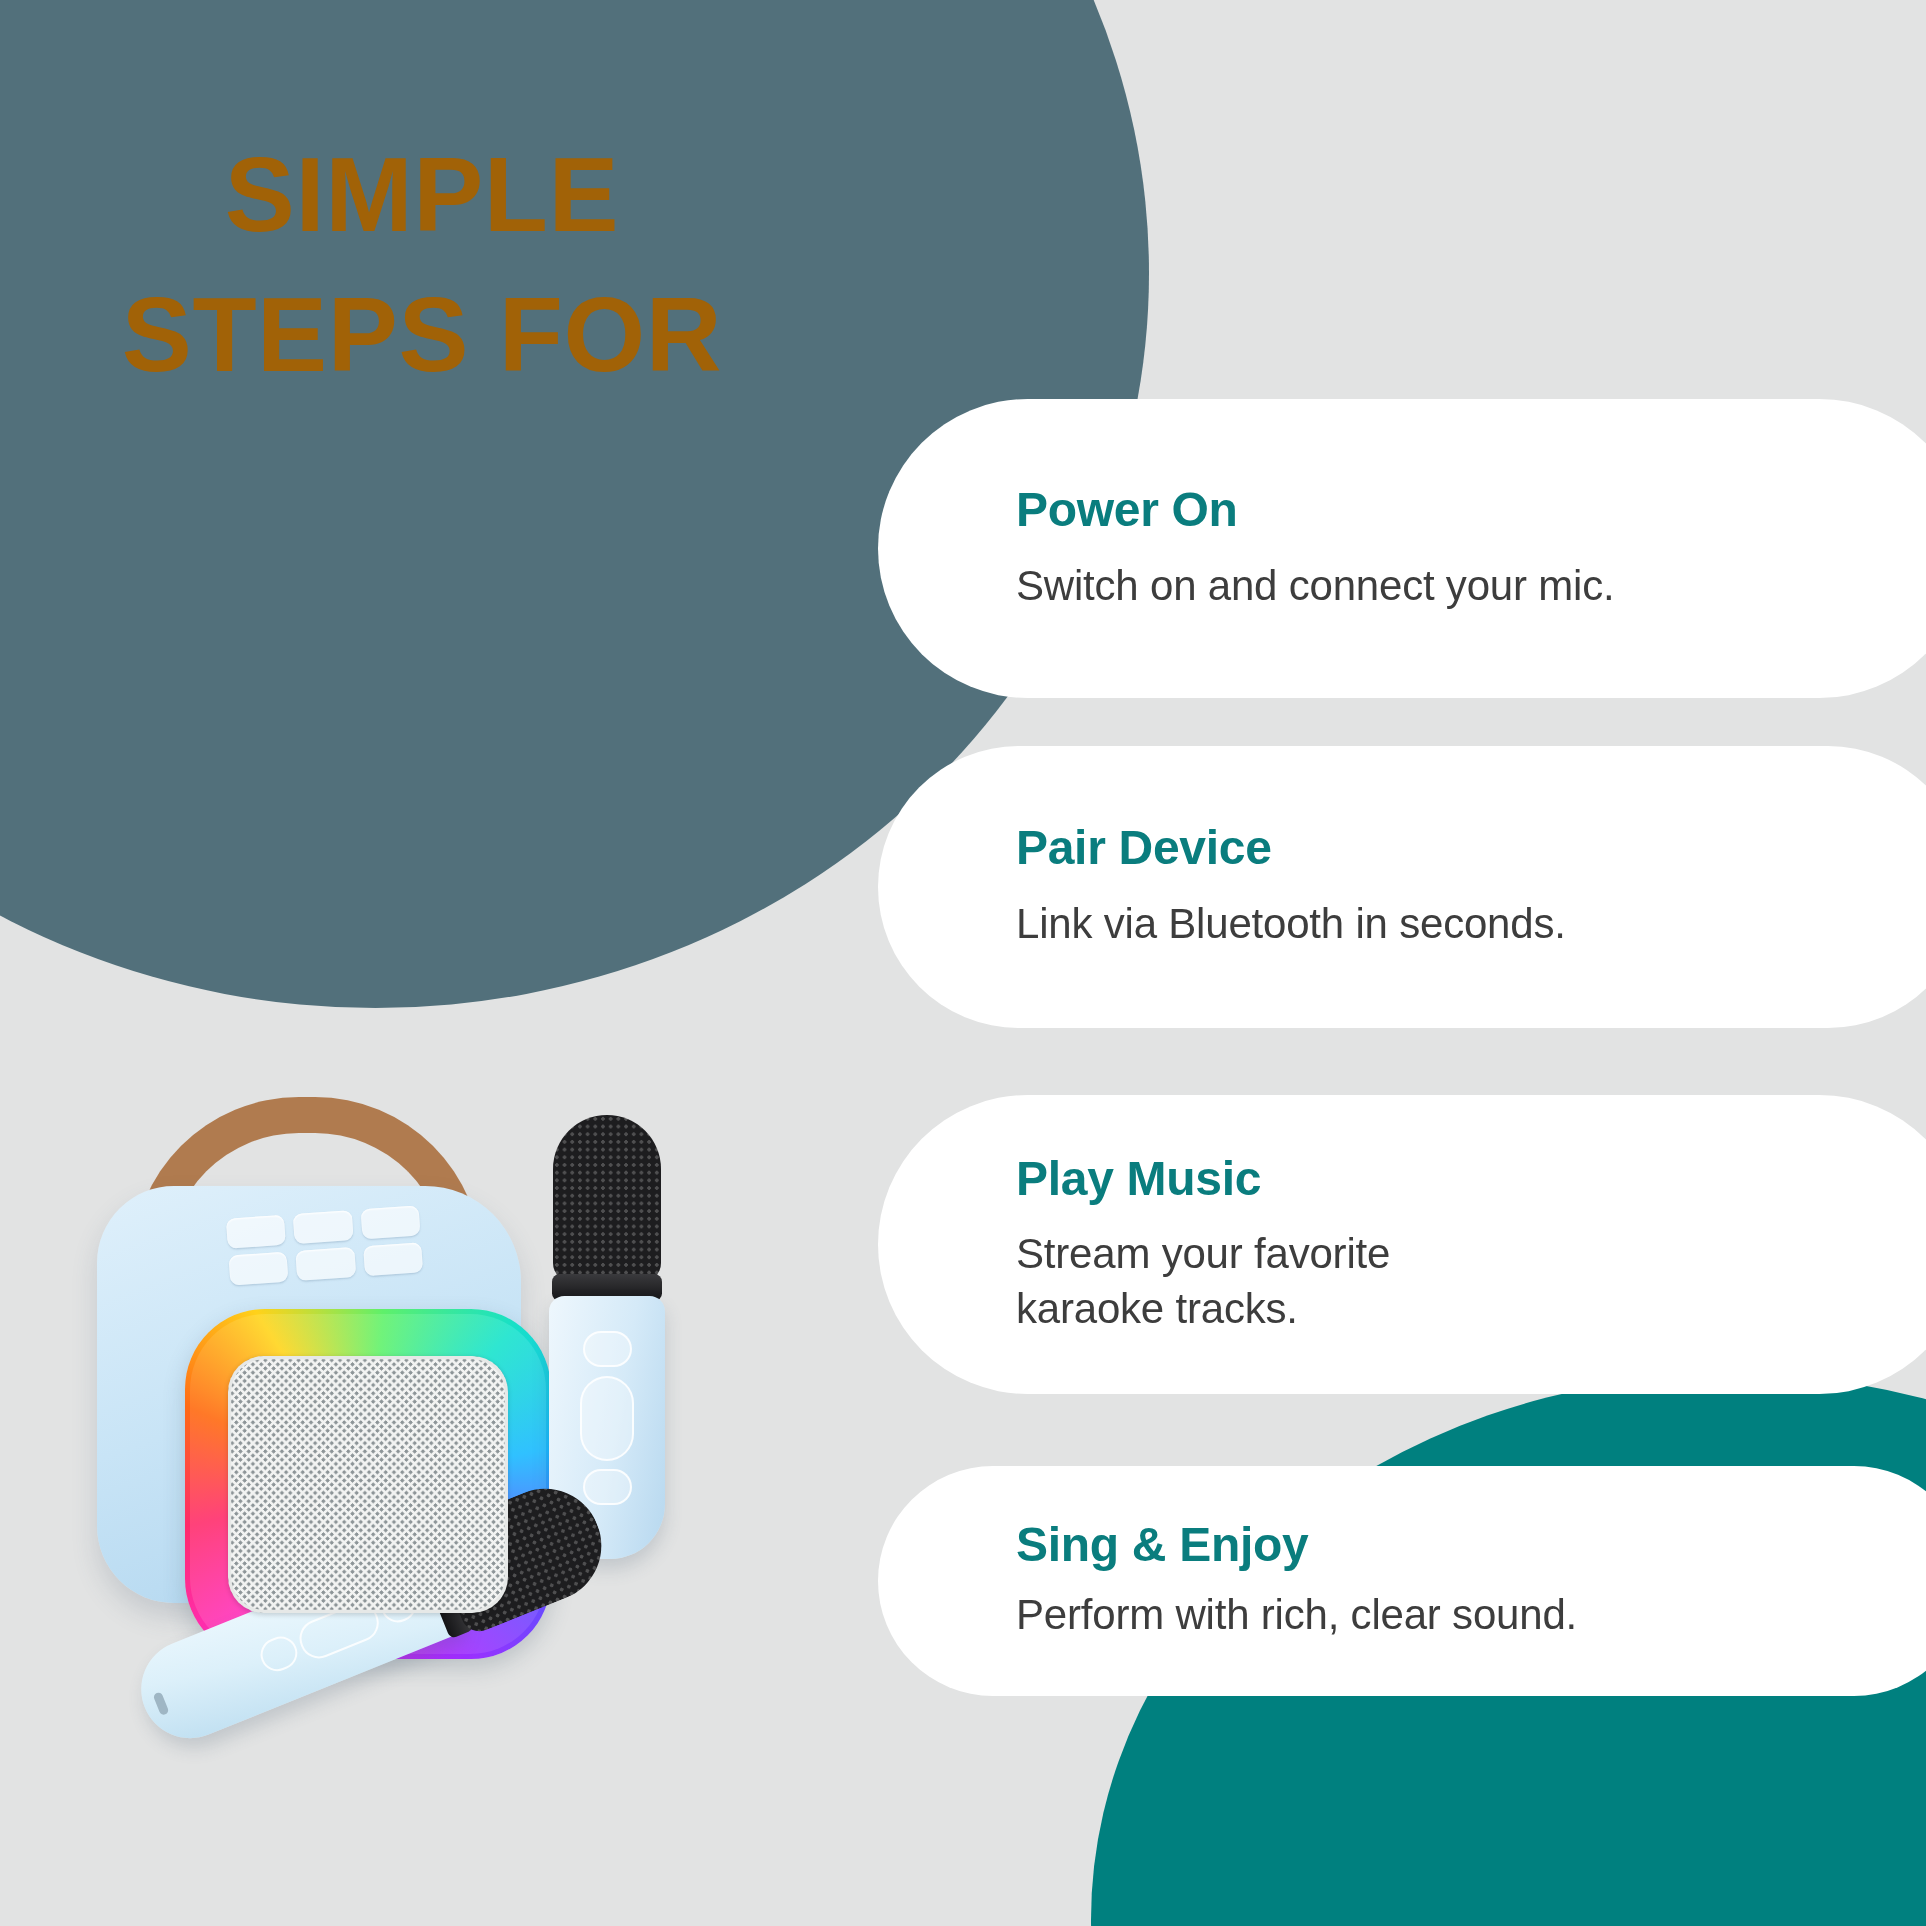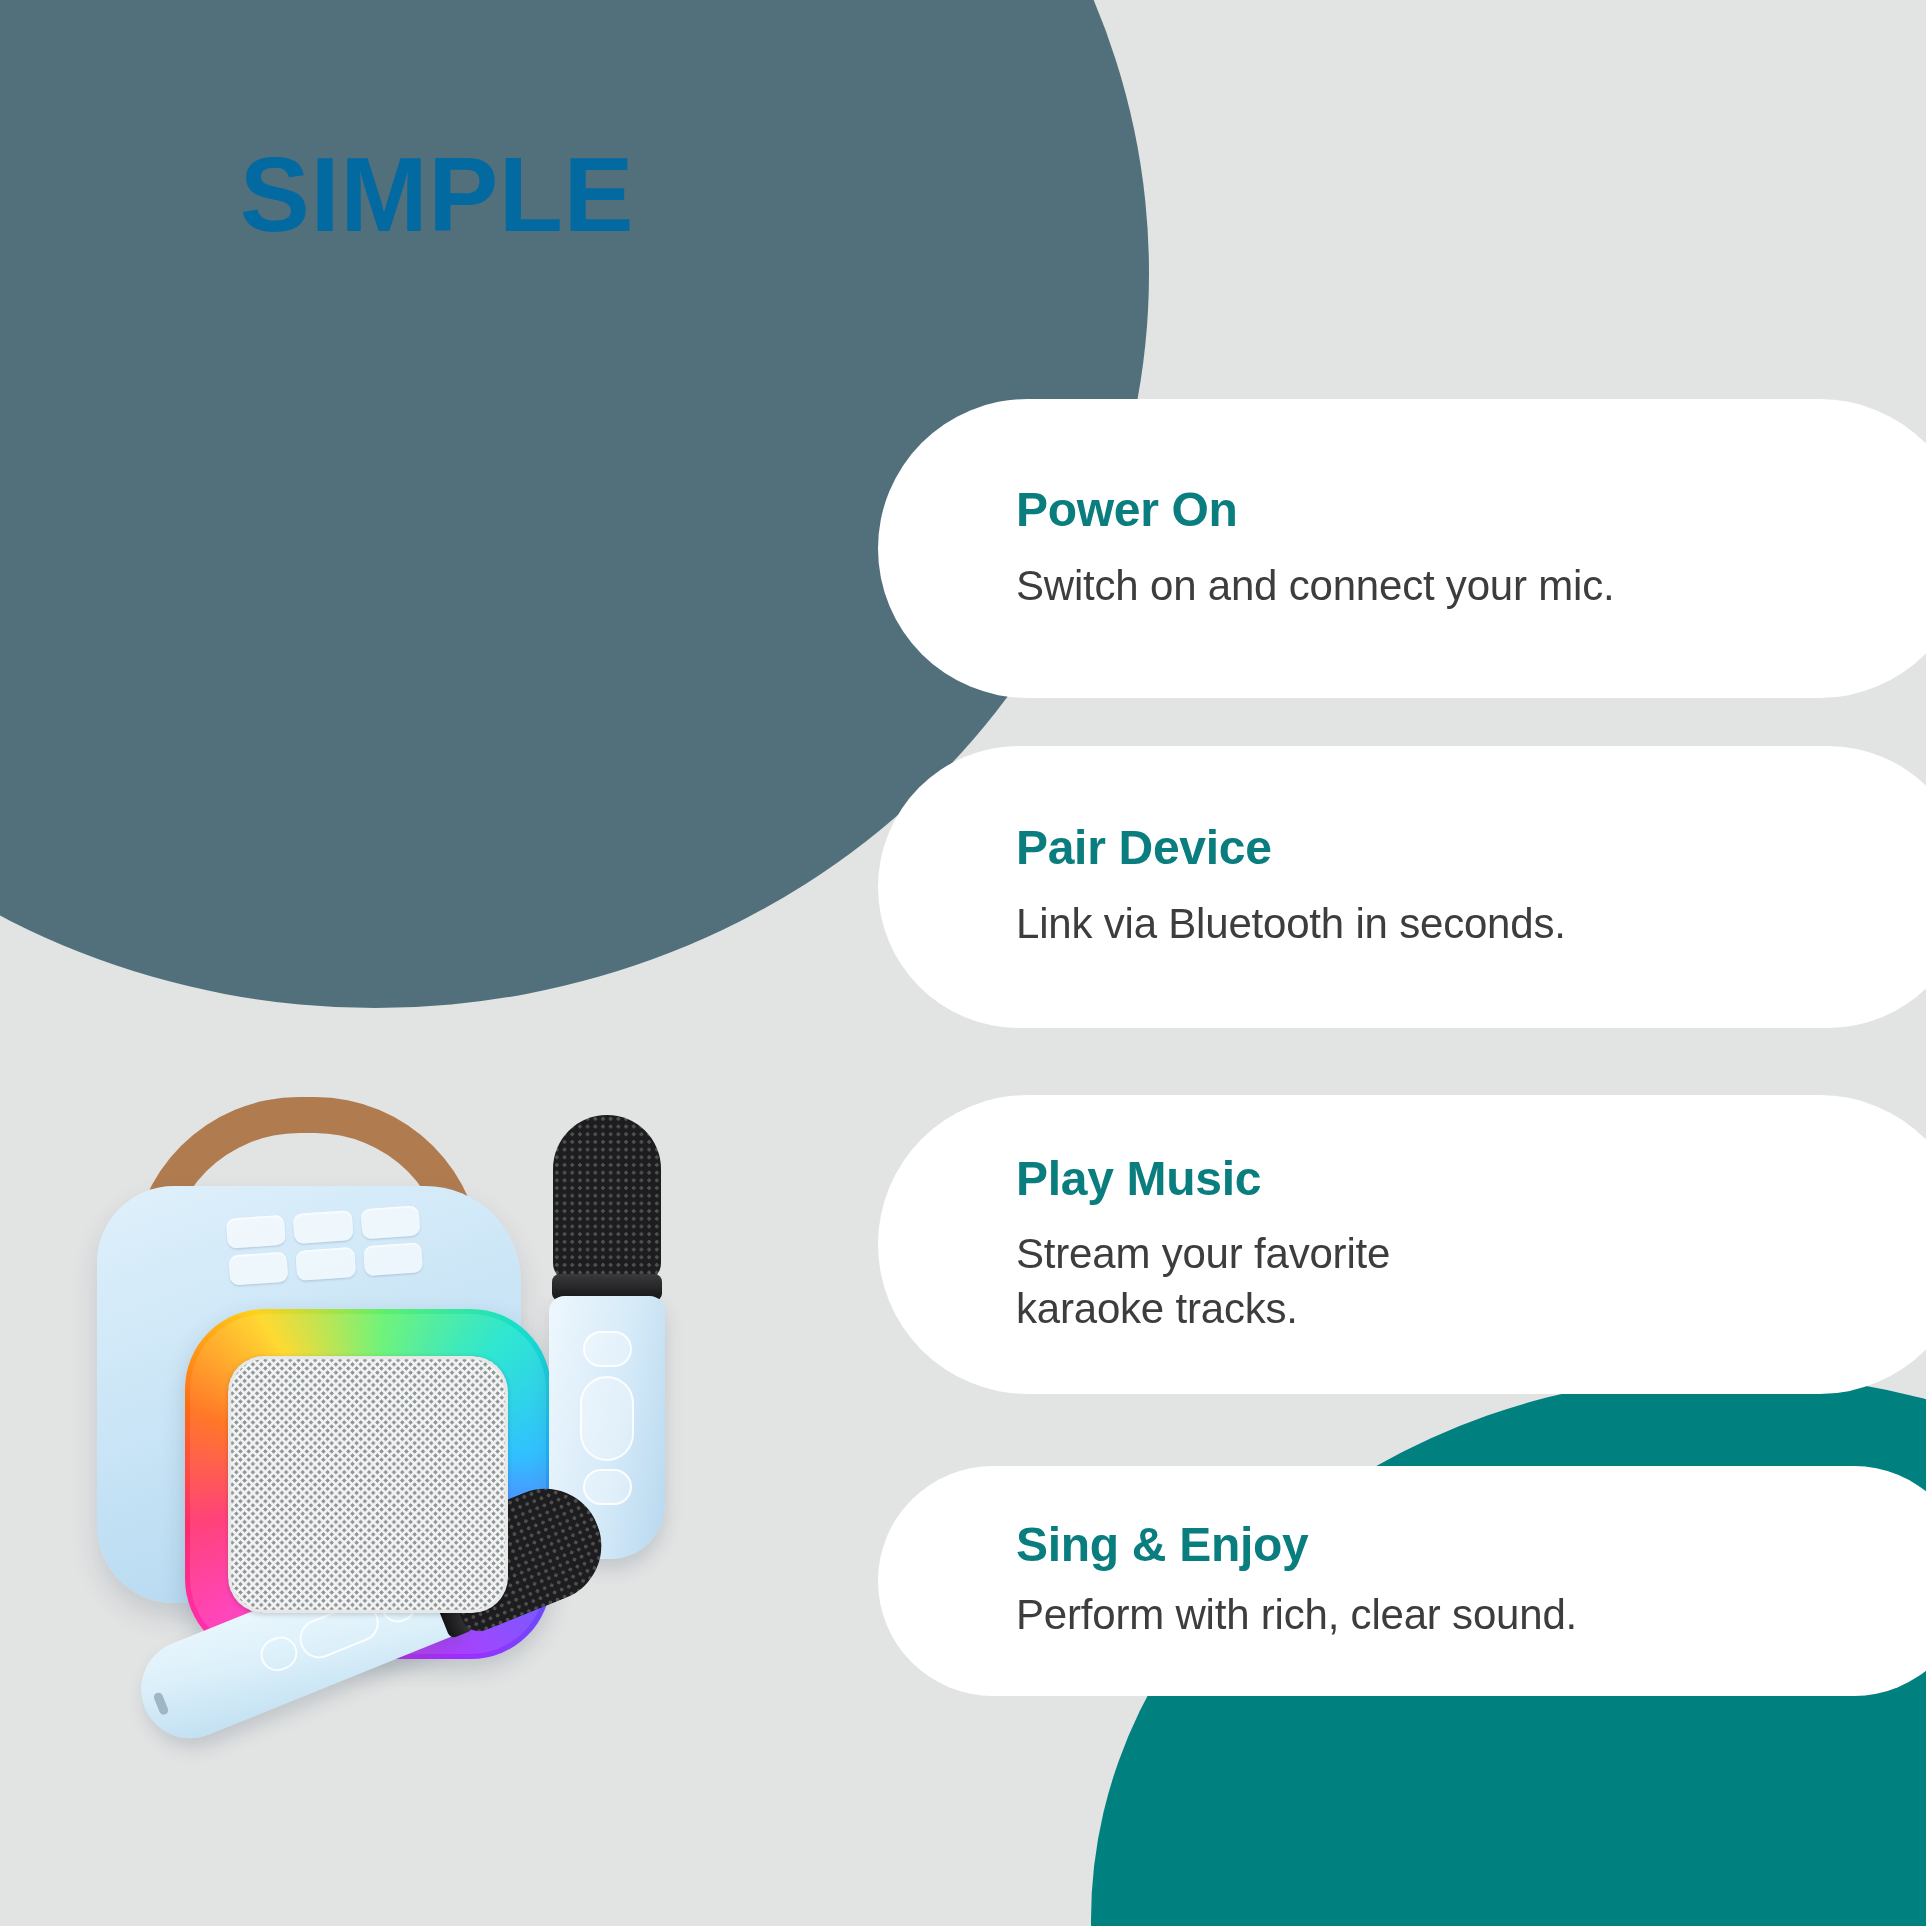--- a/index.html
+++ b/index.html
@@ -32,25 +32,25 @@
     top: 1374px;
     width: 1284px;
     height: 1091px;
     background: #00807f;
     border-radius: 50%;
   }
 
   
   .title {
     position: absolute;
-    left: 39px;
+    left: 24px;
     top: 125px;
     width: 796px;
     text-align: center;
-    color: #0369a1;
+    color: #a16207;
     font-weight: 700;
     font-size: 105px;
     line-height: 1.33;
     letter-spacing: 0.6px;
     font-stretch: condensed;
     text-transform: uppercase;
   }
   .title .ln { display: block; white-space: nowrap; }
 
   
@@ -346,20 +346,21 @@
 </head>
 <body>
 
 <div id="canvas">
 
   <div class="slate-blob"></div>
   <div class="teal-blob"></div>
 
   <div class="title">
     <span class="ln">SIMPLE</span>
+    <span class="ln">STEPS FOR</span>
   </div>
 
   <div class="product">
 
     <div class="spk-handle"></div>
     <div class="spk-body"></div>
     <div class="spk-btns">
       <i></i>
       <i></i>
       <i></i>

